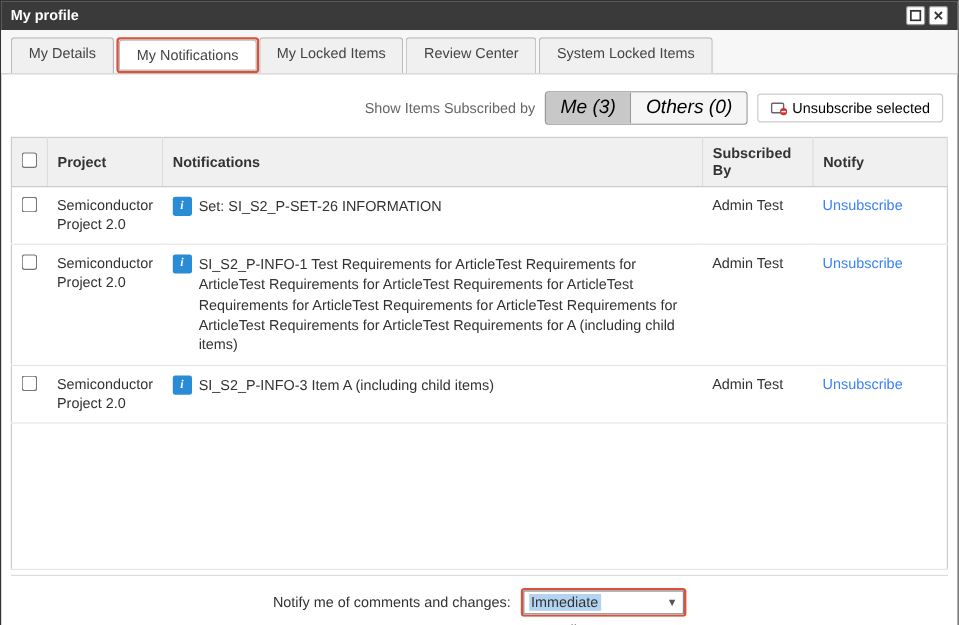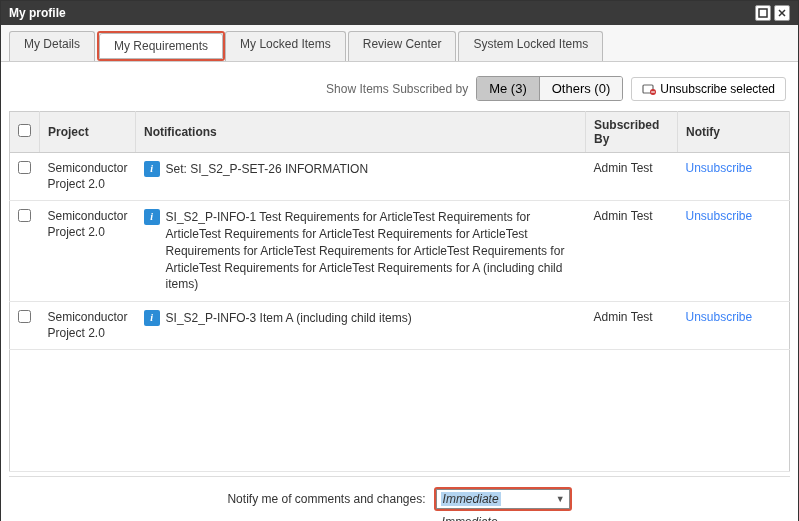--- a/index.html
+++ b/index.html
@@ -15,21 +15,21 @@
     .tab { padding: 5px 14px; border: 1px solid #bbb; border-bottom: none; background: #f0f0f0; margin-right: 2px; cursor: pointer; font-size: 12px; color: #444; border-radius: 3px 3px 0 0; }
     .tab.active { background: #fff; }
     .highlight-tab { border: 2px solid #d9533c; display: inline-block; border-radius: 3px; }
     .highlight-tab .tab { border: 1px solid #bbb; margin-right: 0; }
     
     .content { padding: 8px; }
     
     .filter-bar { display: flex; justify-content: flex-end; align-items: center; gap: 8px; padding: 6px 4px; }
     .filter-label { color: #666; font-size: 12px; }
     .toggle-group { display: flex; border: 1px solid #999; border-radius: 3px; overflow: hidden; }
-    .toggle-btn { padding: 4px 12px; border: none; background: #f5f5f5; cursor: pointer; font-size: 13px; border-right: 1px solid #999; }
+    .toggle-btn { padding: 4px 12px; border: none; background: #f5f5f5; cursor: pointer; font-size: 16px; border-right: 1px solid #999; font-style: italic; }
     .toggle-btn:last-child { border-right: none; }
     .toggle-btn.active { background: #c8c8c8; }
     .unsub-btn { display: flex; align-items: flex-end; gap: 4px; padding: 4px 10px; border: 1px solid #ccc; background: #fff; cursor: pointer; font-size: 12px; border-radius: 3px; }
     .unsub-icon { display:inline-flex; width:14px; height:14px; position:relative; }
     .unsub-icon svg { width:14px; height:14px; }
     
     .table { width: 100%; border-collapse: collapse; border: 1px solid #ccc; margin-top: 4px; }
     .table th { background: #f0f0f0; text-align: left; padding: 6px 8px; border-right: 1px solid #ddd; border-bottom: 1px solid #ccc; font-weight: bold; font-size: 12px; color: #333; }
     .table td { padding: 8px; border-bottom: 1px solid #e5e5e5; vertical-align: top; font-size: 12px; }
     .table th.checkbox-col, .table td.checkbox-col { width: 28px; text-align: center; }
@@ -38,21 +38,21 @@
     .table th.action-col { width: 112px; }
     .project-cell { color: #333; line-height: 1.3; }
     .notif-cell { display: flex; align-items: flex-start; gap: 6px; line-height: 1.4; }
     .info-icon { flex-shrink: 0; width: 16px; height: 16px; background: #2b8cd6; border-radius: 2px; display: inline-flex; align-items: center; justify-content: center; color: #fff; font-weight: bold; font-size: 10px; font-family: Georgia, serif; font-style: italic; }
     .action-link { color: #3b82f6; cursor: pointer; }
     .table-spacer { height: 122px; }
     
     .notify-row { display: flex; align-items: center; gap: 8px; padding: 10px 4px; border-top: 1px solid #ddd; margin-top: 4px; justify-content: center; }
     .notify-label { font-size: 12px; }
     
-    .dropdown-wrap { position: relative; font-style: italic; }
+    .dropdown-wrap { position: relative; }
     .dropdown-highlight { border: 2px solid #d9533c; border-radius: 3px; display: inline-block; }
     .dropdown-select { width: 134px; padding: 2px 4px; border: 1px solid #888; background: #fff; cursor: pointer; display: flex; justify-content: space-between; align-items: center; font-size: 12px; }
     .dropdown-select .sel-val { background: #b3d4f0; padding: 0 2px; }
     .dropdown-arrow { font-size: 9px; color: #555; }
     .dropdown-options { position: absolute; top: 100%; left: 2px; right: 2px; background: #fff; z-index: 10; }
     .dropdown-option { padding: 4px 6px; cursor: pointer; font-size: 12px; }
 
     input[type="checkbox"] { width: 13px; height: 13px; cursor: pointer; }
   </style>
 </head>
@@ -72,21 +72,21 @@
             <line x1="2" y1="2" x2="8" y2="8" stroke="#333" stroke-width="1.5"></line>
             <line x1="8" y1="2" x2="2" y2="8" stroke="#333" stroke-width="1.5"></line>
           </svg>
       </div>
     </div>
   </div>
 
   <div class="tabs">
     <div class="tab">My Details</div>
     <span class="highlight-tab">
-      <div class="tab active">My Requirements</div>
+      <div class="tab active">My Notifications</div>
     </span>
     <div class="tab">My Locked Items</div>
     <div class="tab">Review Center</div>
     <div class="tab">System Locked Items</div>
   </div>
 
   <div class="content">
     <div class="filter-bar">
       <span class="filter-label">Show Items Subscribed by</span>
       <div class="toggle-group">

